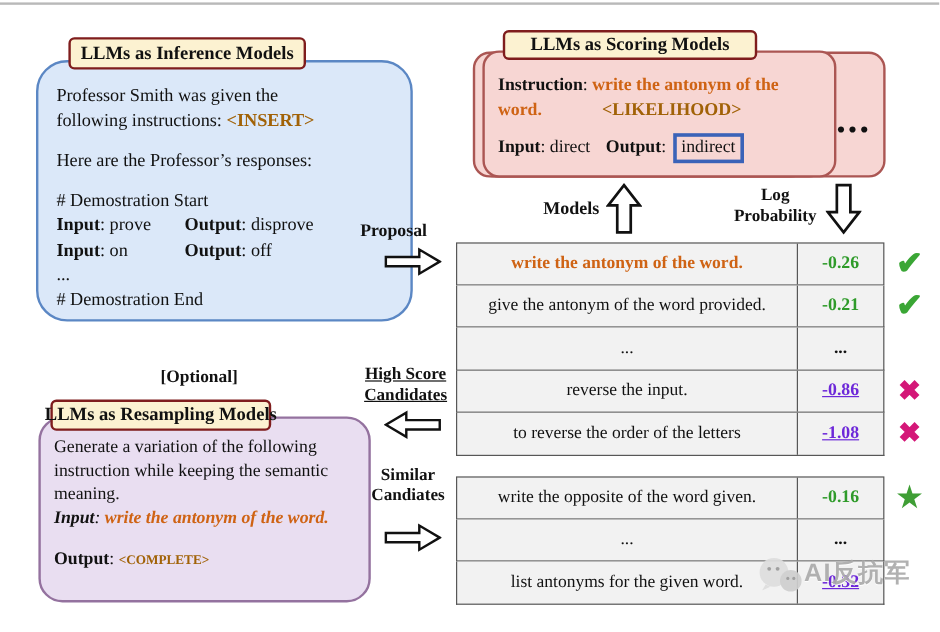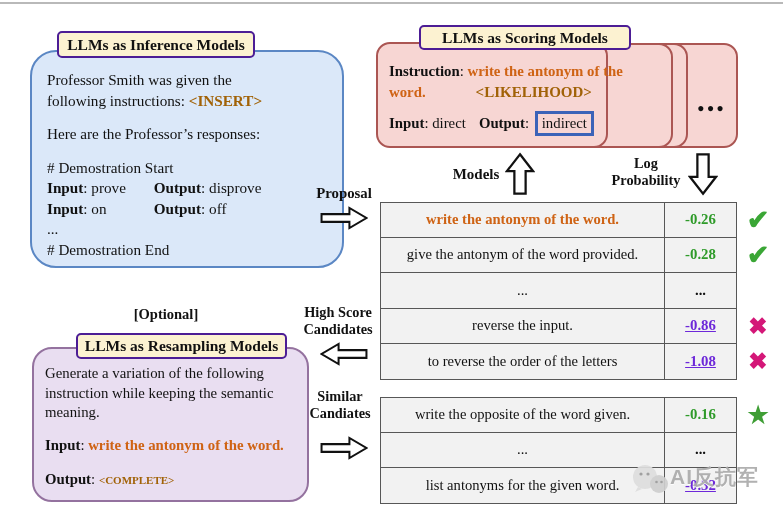--- a/index.html
+++ b/index.html
@@ -9,21 +9,21 @@
     overflow:hidden;
   }
   .hairline-top{position:absolute;left:0;top:2px;width:783px;height:2px;background:#b9b9b9;}
 
   
   .panel{position:absolute;box-sizing:border-box;}
   .panel-blue{left:30px;top:50px;width:314px;height:218px;background:#dbe8f9;border:2.5px solid #5b87c4;border-radius:26px;}
   .panel-purple{left:32px;top:347px;width:277px;height:155px;background:#e9def1;border:2.5px solid #94729f;border-radius:20px;}
   .card{position:absolute;box-sizing:border-box;background:#f7d6d3;border:2.2px solid #ab5653;border-radius:14px;}
   .badge{
-    position:absolute;box-sizing:border-box;background:#fcf2d1;border:2px solid #4c1d95;border-radius:5px;
+    position:absolute;box-sizing:border-box;background:#fcf2d1;border:2px solid #7f1d1d;border-radius:5px;
     display:flex;align-items:center;justify-content:center;font-weight:bold;font-size:15.5px;z-index:6;white-space:nowrap;
   }
   .panel-body{position:relative;font-size:15.2px;line-height:20.5px;}
   .blue-body{padding:20px 27px 0 17px;}
   .purple-body{padding:17px 8px 0 13px;font-size:14.8px;line-height:19.5px;}
   .mb{margin-bottom:13px;}
   .tok-blue{color:#a16207;font-weight:bold;}
   .tok-orange{color:#cf6314;font-weight:bold;}
   .b{font-weight:bold;}
   .io-col{display:inline-block;min-width:103px;}
@@ -85,72 +85,72 @@
       <span class="io-col"><span class="b">Input</span><span>: </span><span>on</span></span>
       <span><span class="b">Output</span><span>: </span><span>off</span></span><br>
       <span>...</span><br>
       <span># Demostration End</span>
     </div>
   </div>
 
   <div class="card" style="left:402px;top:43px;width:336px;height:105px;z-index:1;"></div>
   <div class="card" style="left:398px;top:43px;width:290px;height:105px;z-index:2;"></div>
   <div class="card" style="left:394px;top:43px;width:279px;height:105px;z-index:3;"></div>
-  <div class="card" style="left:376px;top:42px;width:232px;height:106px;z-index:4;">
+  <div class="card" style="left:402px;top:42px;width:295px;height:106px;z-index:4;">
     <div class="scoring-body">
       <div>
         <span class="b">Instruction</span><span>: </span><span class="tok-orange">write the antonym of the</span>
       </div>
       <div>
         <span class="tok-orange">word.</span><span class="tok-blue likelihood">&lt;LIKELIHOOD&gt;</span>
       </div>
       <div class="io-line">
         <span class="b">Input</span><span>: </span><span>direct</span><span style="display:inline-block;width:13px;"></span><span class="b">Output</span><span>: </span><span class="boxed">indirect</span>
       </div>
     </div>
   </div>
   <div class="badge" style="left:419px;top:25px;width:212px;height:25px;">
     <span>LLMs as Scoring Models</span>
   </div>
   <div class="dots">•••</div>
 
   <div class="optional-label">[Optional]</div>
   <div class="panel panel-purple"></div>
-  <div class="badge" style="left:76px;top:333px;width:211px;height:26px;">
+  <div class="badge" style="left:42px;top:333px;width:184px;height:26px;">
     <span>LLMs as Resampling Models</span>
   </div>
   <div class="panel-body purple-body" style="position:absolute;left:32px;top:347px;width:255px;box-sizing:border-box;">
     <div style="width:252px;">Generate a variation of the following instruction while keeping the semantic meaning.</div>
-    <div style="margin-top:13px;white-space:nowrap;">
+    <div style="white-space:nowrap;font-style:italic;">
       <span class="b">Input</span><span>: </span><span class="tok-orange">write the antonym of the word.</span>
     </div>
     <div style="margin-top:15px;">
       <span class="b">Output</span><span>: </span><span class="tok-blue" style="font-size:11px;">&lt;COMPLETE&gt;</span>
     </div>
   </div>
 
-  <div class="flabel" style="left:312px;top:185px;width:64px;">Proposal</div>
+  <div class="flabel" style="left:296px;top:185px;width:64px;">Proposal</div>
   <svg class="arrow" style="left:320px;top:204px;" width="48" height="28" viewBox="0 0 62 30">
     <polygon points="2,10 38,10 38,2 60,15 38,28 38,20 2,20" fill="#fff" stroke="#111" stroke-width="2.6"></polygon>
   </svg>
 
   <div class="flabel" style="left:446px;top:166px;width:60px;font-size:15px;">Models</div>
   <svg class="arrow" style="left:505px;top:152px;" width="30" height="44" viewBox="0 0 32 46">
     <polygon points="16,2 30,20 22,20 22,44 10,44 10,20 2,20" fill="#fff" stroke="#111" stroke-width="2.4"></polygon>
   </svg>
 
   <div class="flabel" style="left:606px;top:155px;width:80px;font-size:14.3px;">
     <span>Log</span><br>
     <span>Probability</span>
   </div>
   <svg class="arrow" style="left:688px;top:152px;" width="30" height="44" viewBox="0 0 32 46">
     <polygon points="16,44 30,26 22,26 22,2 10,2 10,26 2,26" fill="#fff" stroke="#111" stroke-width="2.4"></polygon>
   </svg>
 
-  <div class="flabel" style="left:296px;top:304px;width:84px;font-size:14.3px;">
+  <div class="flabel" style="left:296px;top:304px;width:84px;font-size:14.3px;text-decoration:underline;">
     <span>High Score</span><br>
     <span>Candidates</span>
   </div>
   <svg class="arrow" style="left:320px;top:340px;" width="48" height="28" viewBox="0 0 62 30">
     <polygon points="60,10 24,10 24,2 2,15 24,28 24,20 60,20" fill="#fff" stroke="#111" stroke-width="2.6"></polygon>
   </svg>
 
   <div class="flabel" style="left:302px;top:388px;width:76px;font-size:14.3px;">
     <span>Similar</span><br>
     <span>Candiates</span>
@@ -160,21 +160,21 @@
   </svg>
 
   <div class="stable" style="left:380px;top:202px;" id="score-table">
       <div class="trow">
         <div class="tcell tcell-text hl">write the antonym of the word.</div>
         <div class="tcell tcell-score tone-green">-0.26</div>
         <span class="mark mk-check">✔</span>
       </div>
       <div class="trow">
         <div class="tcell tcell-text">give the antonym of the word provided.</div>
-        <div class="tcell tcell-score tone-green">-0.28</div>
+        <div class="tcell tcell-score tone-green">-0.21</div>
         <span class="mark mk-check">✔</span>
       </div>
       <div class="trow">
         <div class="tcell tcell-text">...</div>
         <div class="tcell tcell-score tone-plain">...</div>
       </div>
       <div class="trow">
         <div class="tcell tcell-text">reverse the input.</div>
         <div class="tcell tcell-score tone-red">-0.86</div>
         <span class="mark mk-cross">✖</span>

